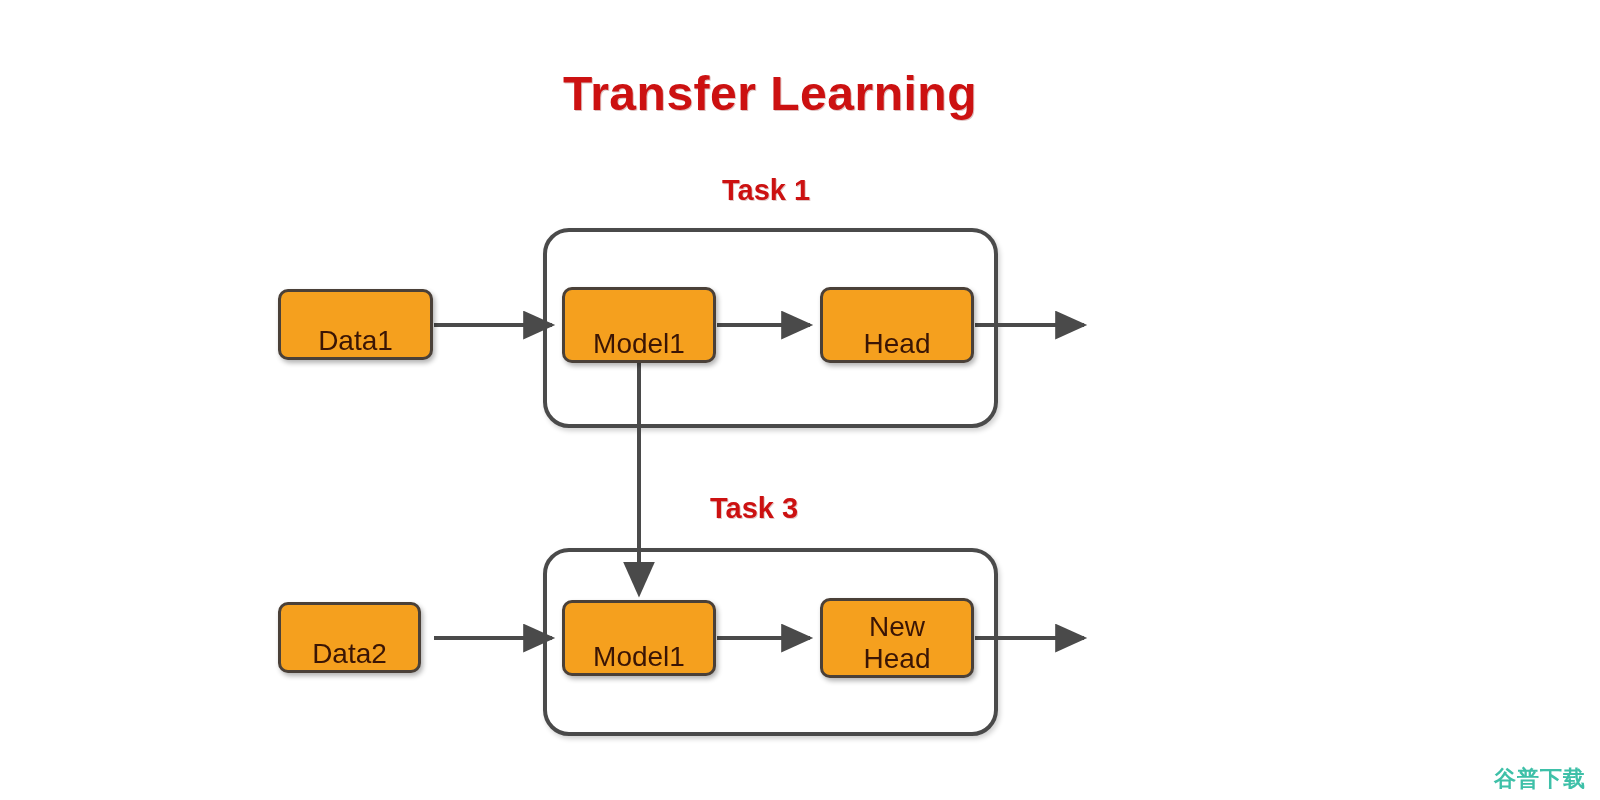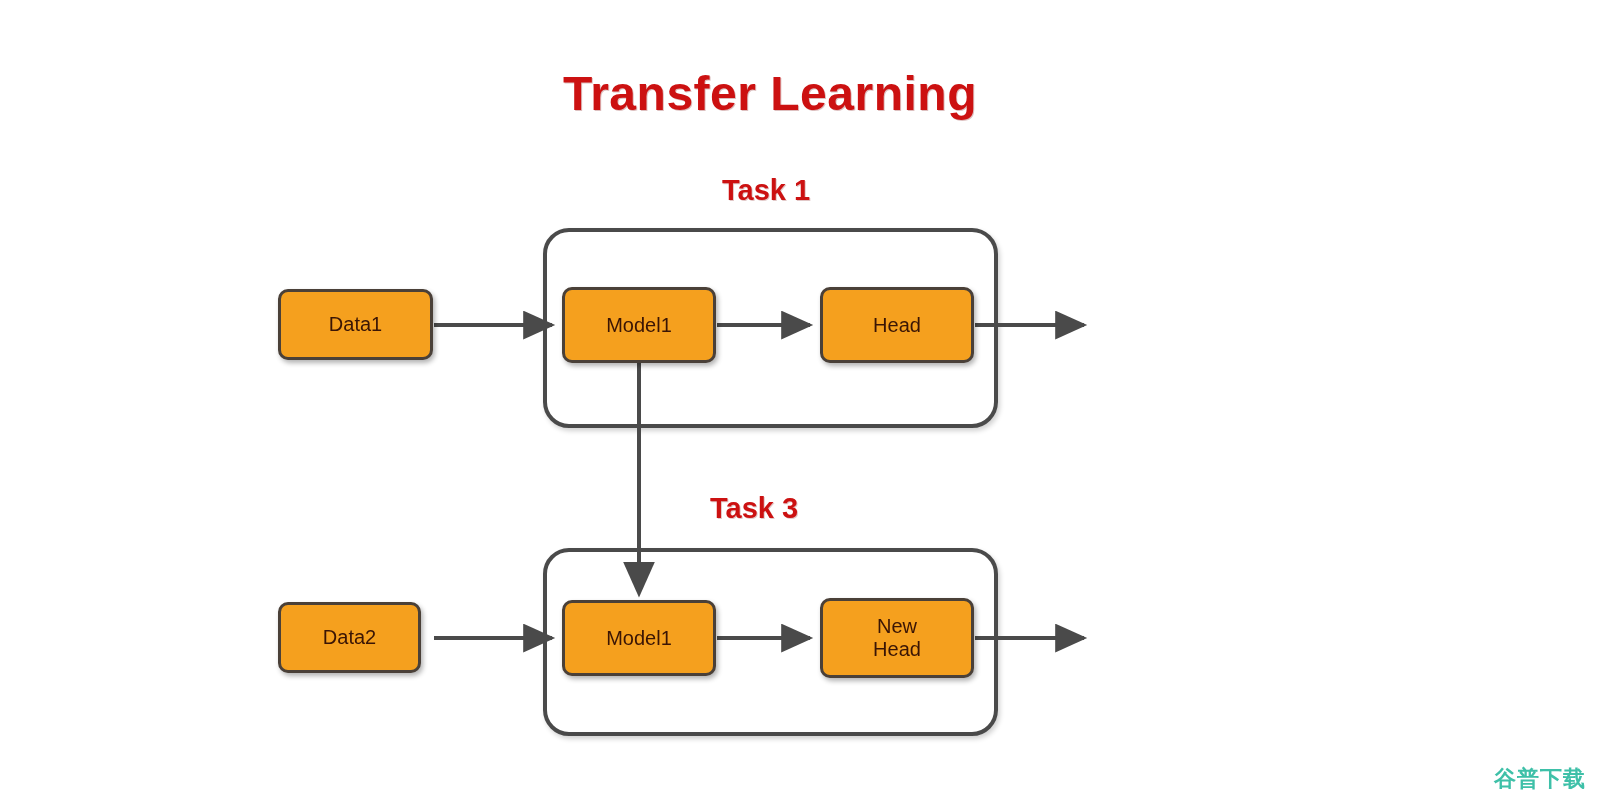--- a/index.html
+++ b/index.html
@@ -56,25 +56,25 @@
   #task2-group { left: 543px; top: 548px; width: 447px; height: 180px; }
 
   
   .node {
     position: absolute;
     background: #f5a01e;
     border: 3px solid #4a4038;
     border-radius: 10px;
     box-shadow: 2px 3px 5px rgba(0,0,0,0.30);
     display: flex;
-    align-items: center;
+    align-items: flex-end;
     justify-content: center;
     text-align: center;
     color: #3a1505;
-    font-size: 20px;
+    font-size: 28px;
     line-height: 1.15;
     font-family: "Liberation Sans", sans-serif;
     box-sizing: border-box;
   }
   .node .lbl { display: block; }
 
   
   #node-data1        { left: 278px;  top: 289px; width: 155px; height: 71px; }
   #node-model1-t1    { left: 562px;  top: 287px; width: 154px; height: 76px; }
   #node-head         { left: 820px;  top: 287px; width: 154px; height: 76px; }

